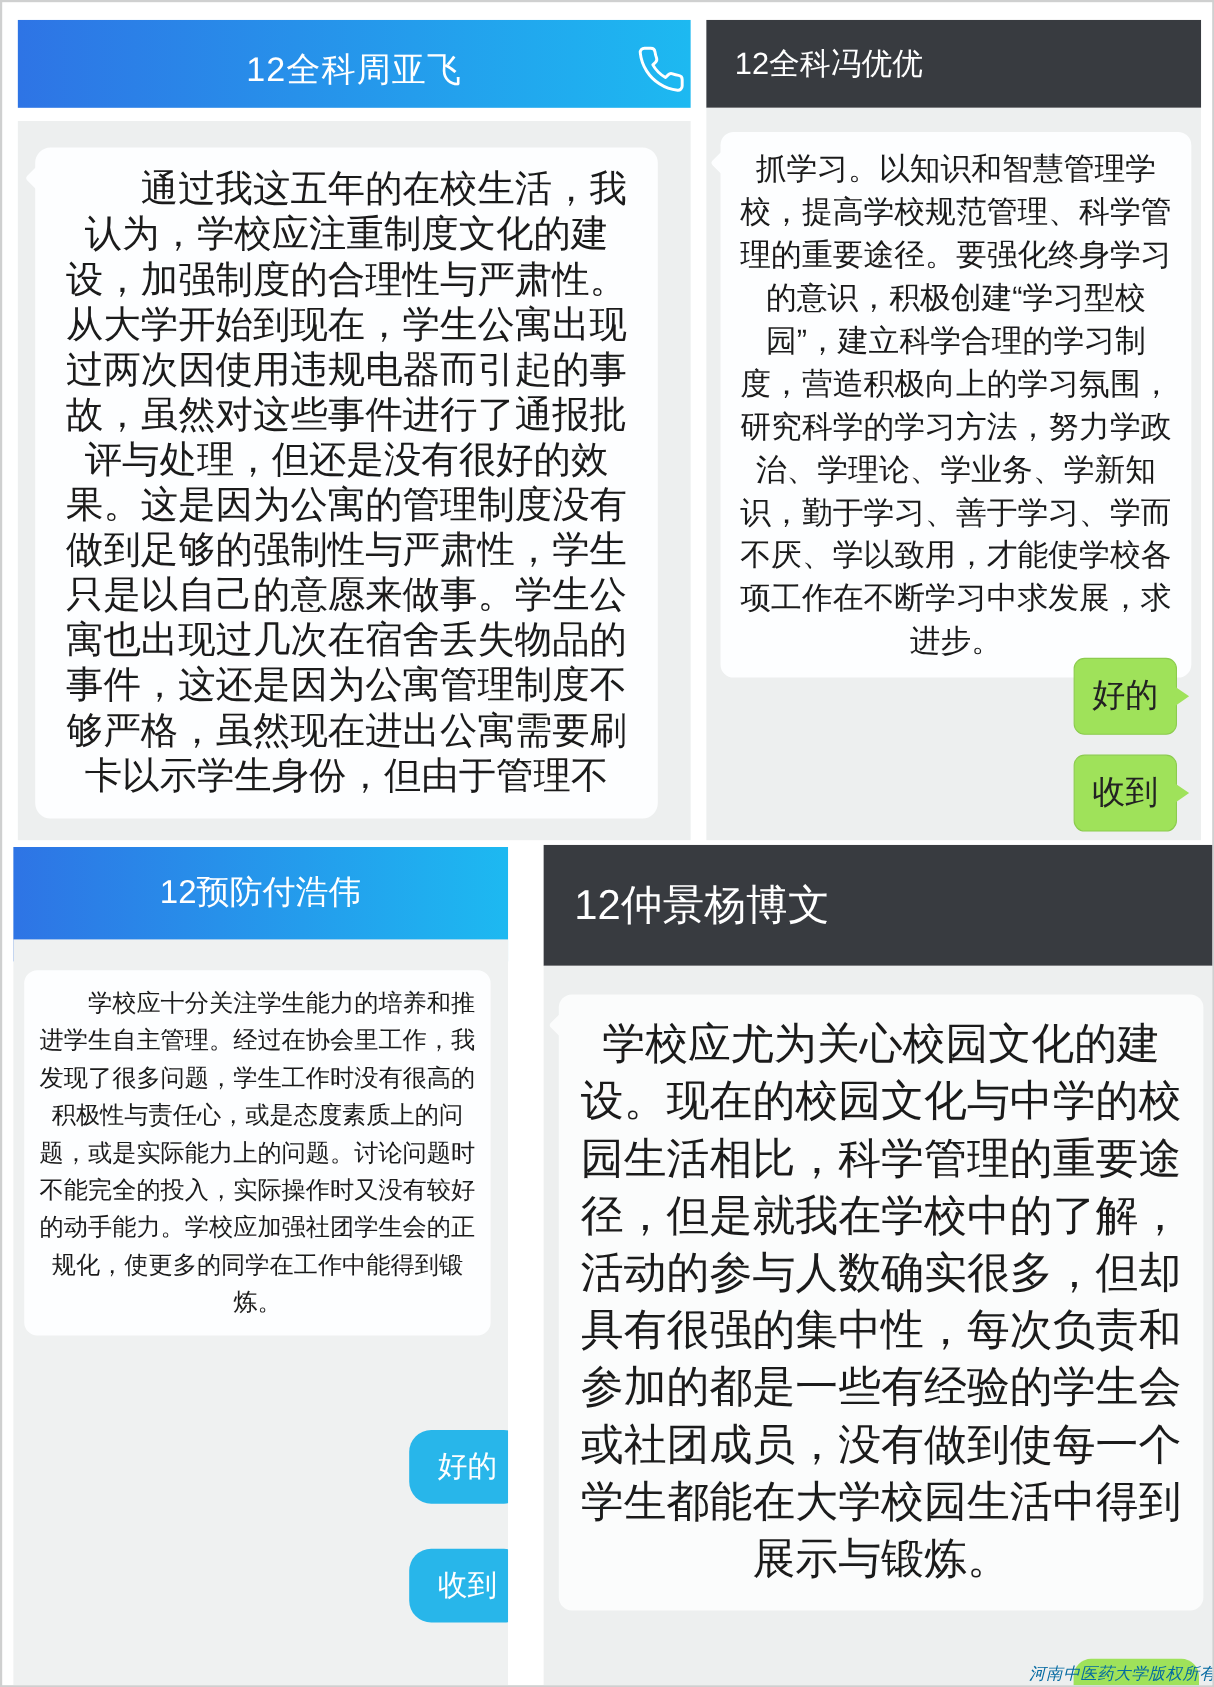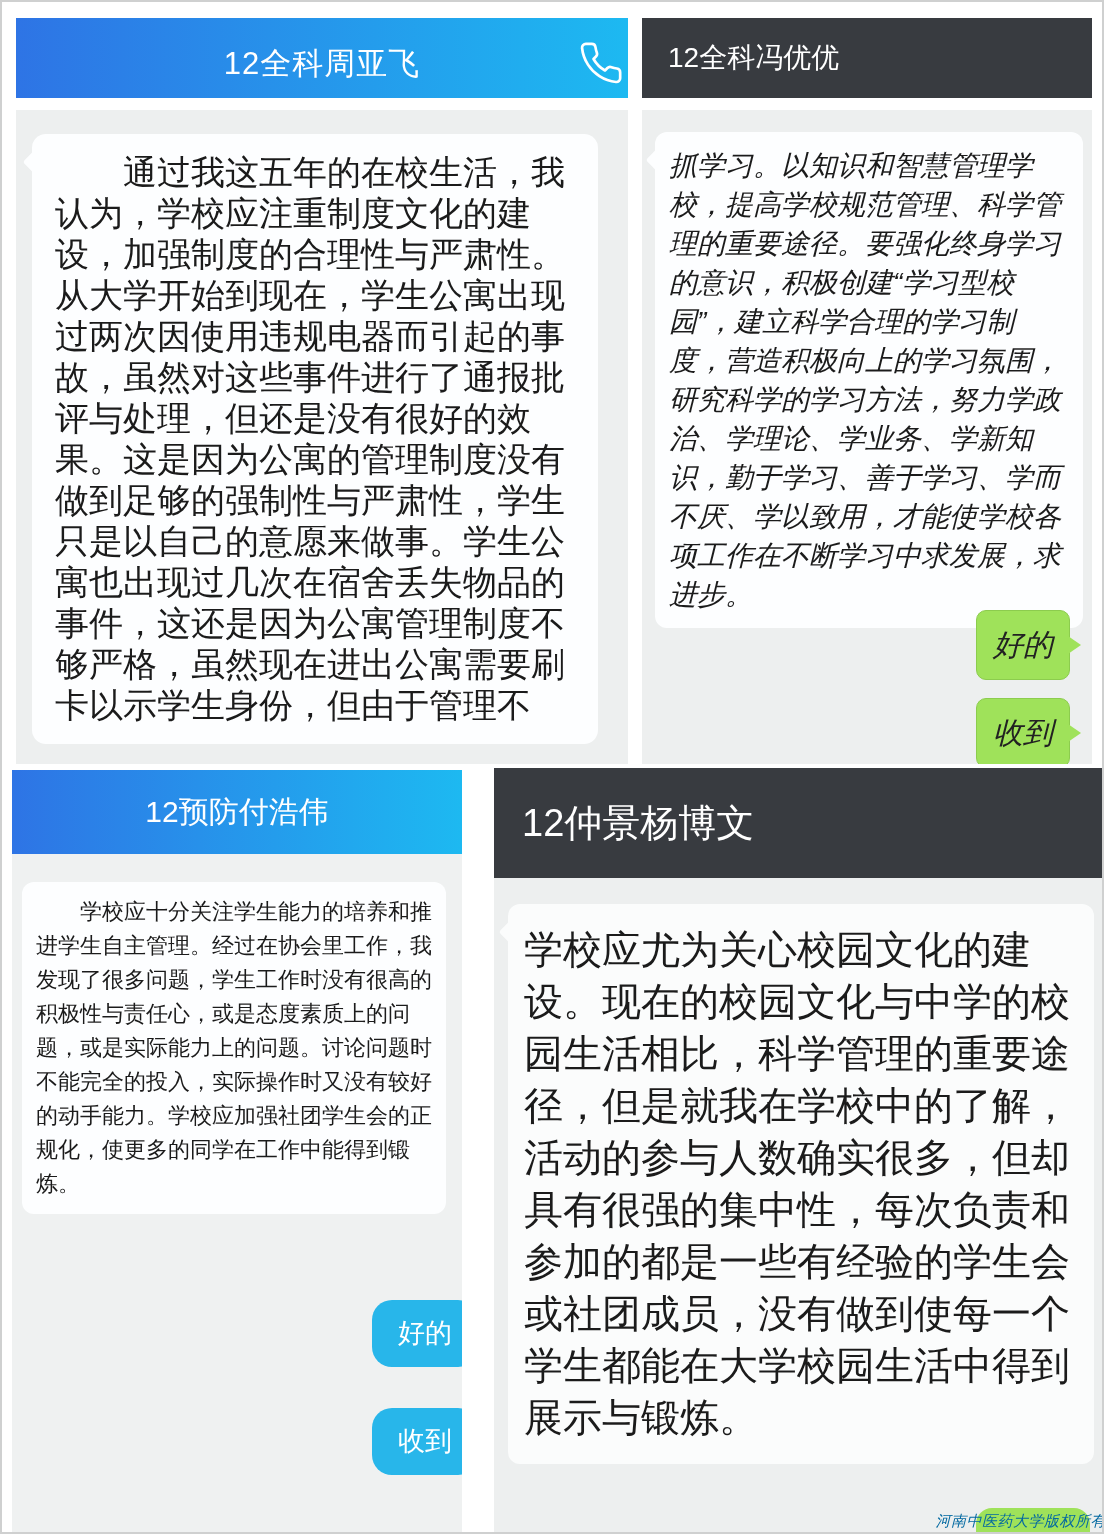--- a/index.html
+++ b/index.html
@@ -19,23 +19,23 @@
   .tr .hdr{height:80px;line-height:80px;padding-left:26px;}
   .bl .hdr{height:104px;line-height:84px;text-align:center;}
   .br .hdr{height:110px;line-height:110px;padding-left:28px;}
   .hdr-title{color:#ffffff;}
   .tl .hdr-title{font-size:31px;letter-spacing:1px;}
   .tr .hdr-title{font-size:28px;}
   .bl .hdr-title{font-size:30px;}
   .br .hdr-title{font-size:38px;}
   .phone{position:absolute;right:4px;top:22px;width:46px;height:46px;}
 
-  .body{position:absolute;left:0;right:0;bottom:0;background:#edefef;overflow:hidden;}
+  .body{position:absolute;left:0;right:0;bottom:0;background:#edefef;overflow:hidden;text-align:center;}
   .tl .body{top:92px;}
-  .tr .body{top:92px;font-style:italic;}
+  .tr .body{top:80px;}
   .bl .body{top:84px;background:#eff1f1;}
   .br .body{top:110px;}
 
   .bubble{position:absolute;box-sizing:border-box;}
   .white{background:#fdfeff;border-radius:14px;color:#1b1b1b;}
   .msg{margin:0;}
   .indent{text-indent:2em;}
 
   .tl-b{left:16px;top:24px;width:566px;padding:18px 23px;font-size:34px;line-height:41px;}
   .tr-b{left:13px;top:22px;width:428px;padding:14px;font-size:28px;line-height:39px;border-radius:12px;}

